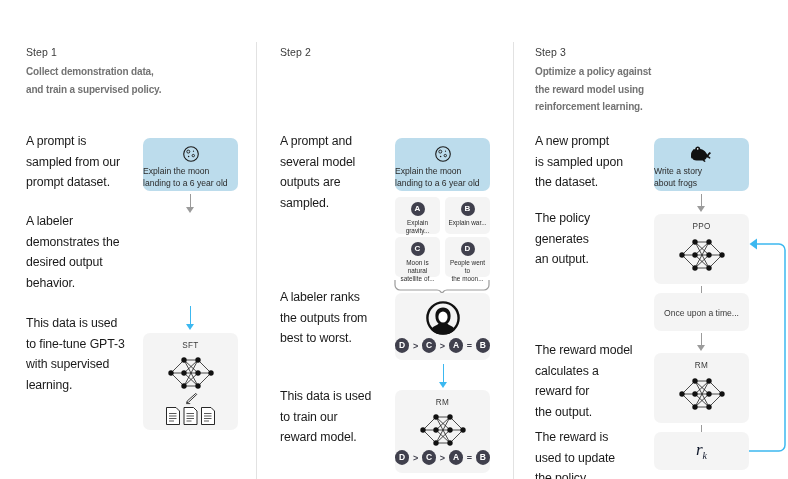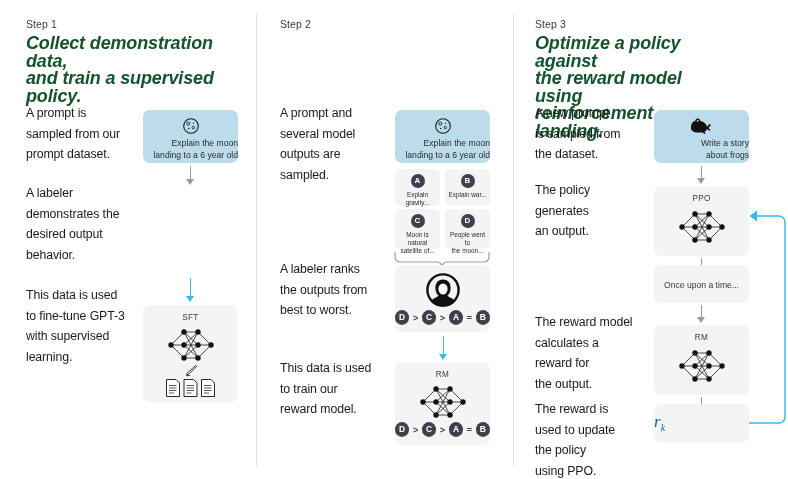--- a/index.html
+++ b/index.html
@@ -12,20 +12,21 @@
     height: 479px;
     font-family: "Liberation Sans", sans-serif;
     color: #111111;
     overflow: hidden;
     position: relative;
   }
   .page {
     position: relative;
     width: 788px;
     height: 341px;
+    margin-top: 28px;
   }
 
   
   .column {
     position: absolute;
     top: 0;
     height: 479px;
   }
   #col-1 { left: 0px;   width: 256px; }
   #col-2 { left: 256px; width: 257px; }
@@ -44,27 +45,26 @@
   
   .step-label {
     position: absolute;
     font-size: 10.5px;
     color: #3b3b3b;
     letter-spacing: 0.1px;
     white-space: nowrap;
   }
   .step-title {
     position: absolute;
-    font-size: 18px;
+    font-size: 10px;
     font-weight: bold;
-    color: #14532d;
+    color: #737373;
     line-height: 17.5px;
     letter-spacing: -0.15px;
     white-space: pre-line;
-    font-style: italic;
   }
 
   
   .body-text {
     position: absolute;
     font-size: 12.3px;
     line-height: 20.5px;
     color: #1a1a1a;
     white-space: pre-line;
     letter-spacing: -0.1px;
@@ -76,21 +76,21 @@
     box-sizing: border-box;
     border-radius: 7px;
   }
   .card.gray  { background: #f4f4f4; }
   .card.blue  { background: #bcdcec; }
 
   .card-caption {
     position: absolute;
     left: 0;
     right: 0;
-    text-align: right;
+    text-align: left;
     font-size: 8.6px;
     line-height: 11.5px;
     color: #2b2b2b;
     white-space: pre-line;
   }
   .card-title {
     position: absolute;
     left: 0;
     right: 0;
     text-align: center;
@@ -180,25 +180,25 @@
     text-align: center;
     font-size: 6.4px;
     line-height: 8px;
     color: #2b2b2b;
     white-space: pre-line;
   }
 
   .rk {
     position: absolute;
     left: 0; right: 0;
-    text-align: left;
+    text-align: center;
     font-family: "Liberation Serif", serif;
     font-style: italic;
     font-size: 17px;
-    color: #0369a1;
+    color: #0f172a;
   }
   .rk sub {
     font-size: 10px;
     font-style: italic;
   }
   .plain-caption {
     position: absolute;
     left: 0; right: 0;
     text-align: center;
     font-size: 8.6px;
@@ -451,24 +451,24 @@
         <span class="rank-badge">B</span>
       </div>
     </div>
   </div>
 
   <div class="column" id="col-3">
 
     <div class="step-label" style="left:22px; top:18px;">Step 3</div>
     <div class="step-title" style="left:22px; top:35px; width:185px;">Optimize a policy against
 the reward model using
-reinforcement landing.</div>
+reinforcement learning.</div>
 
     <div class="body-text" style="left:22px; top:103px; width:120px;">A new prompt
-is sampled from
+is sampled upon
 the dataset.</div>
     <div class="body-text" style="left:22px; top:180px; width:110px;">The policy
 generates
 an output.</div>
     <div class="body-text" style="left:22px; top:312px; width:130px;">The reward model
 calculates a
 reward for
 the output.</div>
     <div class="body-text" style="left:22px; top:399px; width:125px;">The reward is
 used to update

